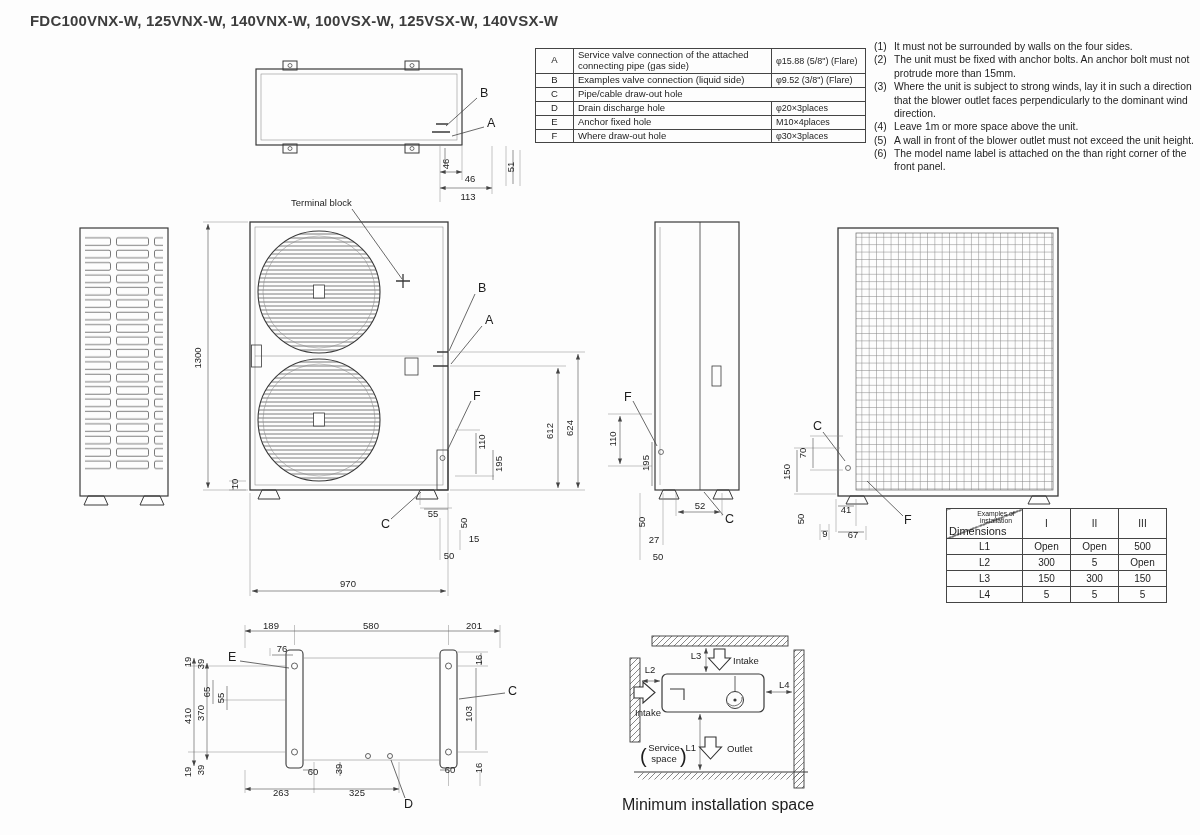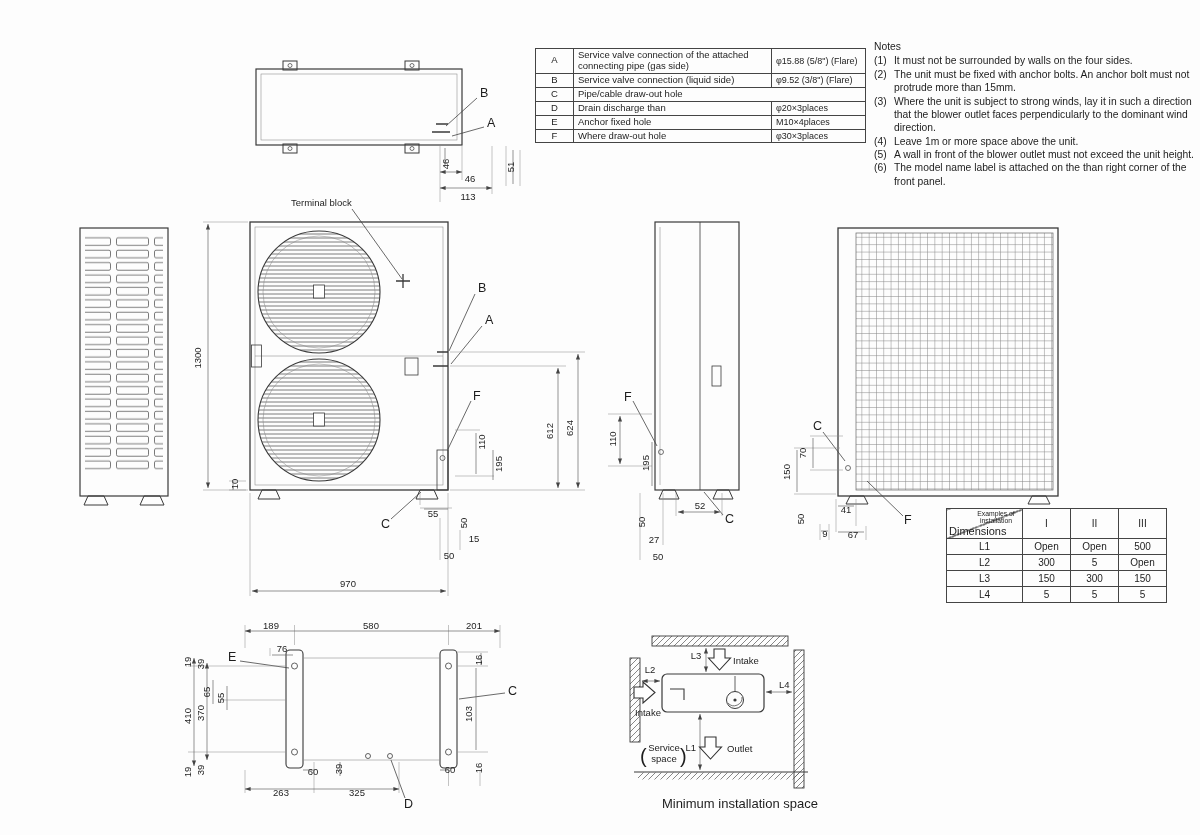--- a/index.html
+++ b/index.html
@@ -25,37 +25,38 @@
 
   
   .install-table { position:absolute; left:946px; top:508px; border-collapse:collapse; font-size:10px; color:#1d1d1d; text-align:center; table-layout:fixed; }
   .install-table td { border:1px solid #444; padding:1px 3px; height:16px; }
   .install-table .corner { width:76px; height:30px; padding:0; position:relative;
     background:linear-gradient(to bottom right, transparent calc(50% - .6px), #444 calc(50% - .6px), #444 calc(50% + .6px), transparent calc(50% + .6px)); }
   .install-table .corner .ct { position:absolute; top:1px; right:1px; width:50px; font-size:6.8px; line-height:1.1; text-align:center; }
   .install-table .corner .cb { position:absolute; bottom:1px; left:2px; font-size:11px; }
   .install-table .c { width:48px; }
 
-  .caption { position:absolute; left:622px; top:796px; width:196px; text-align:right; font-size:13px; color:#1d1d1d; }
+  .caption { position:absolute; left:622px; top:796px; width:196px; text-align:left; font-size:16px; color:#1d1d1d; }
 
   
   .drawing .outline { fill:none; stroke:#3a3a3a; }
   .drawing .thin { fill:none; stroke:#8a8a8a; stroke-width:.55; }
   .drawing .dimline { fill:none; stroke:#666; stroke-width:.7; }
   .drawing .ext { fill:none; stroke:#888; stroke-width:.5; }
   .drawing .leader { fill:none; stroke:#444; stroke-width:.8; }
   .drawing text { fill:#1d1d1d; font-family:"Liberation Sans", sans-serif; }
   .drawing .dim { font-size:9.5px; }
   .drawing .lbl { font-size:12.5px; }
 </style>
 </head>
 <body>
 
 <div class="sheet">
 
+  <div class="title">FDC100VNX-W, 125VNX-W, 140VNX-W, 100VSX-W, 125VSX-W, 140VSX-W</div>
 
   <svg class="drawing" width="1200" height="835" viewBox="0 0 1200 835">
     <defs>
       <pattern id="fanlines" width="4" height="4" patternUnits="userSpaceOnUse">
         <path d="M0 2 H4" stroke="#5a5a5a" stroke-width="0.8"></path>
       </pattern>
       <pattern id="coilgrid" width="7.3" height="7.4" patternUnits="userSpaceOnUse">
         <path d="M0 0.4 H7.3 M0.4 0 V7.4" stroke="#8a8a8a" stroke-width="0.55"></path>
       </pattern>
       <pattern id="louvers" width="38" height="12.4" patternUnits="userSpaceOnUse">
@@ -293,47 +294,46 @@
         <col style="width:94px">
       </colgroup>
     <tbody>
     <tr>
       <td class="sym">A</td>
       <td>Service valve connection of the attached connecting pipe (gas side)</td>
       <td class="spec">φ15.88 (5/8") (Flare)</td>
     </tr>
     <tr>
       <td class="sym">B</td>
-      <td>Service valve connection (liquid side)</td>
+      <td>Examples valve connection (liquid side)</td>
       <td class="spec">φ9.52 (3/8") (Flare)</td>
     </tr>
     <tr>
       <td class="sym">C</td>
       <td colspan="2">Pipe/cable draw-out hole</td>
     </tr>
     <tr>
       <td class="sym">D</td>
-      <td>Drain discharge than</td>
+      <td>Drain discharge hole</td>
       <td class="spec">φ20×3places</td>
     </tr>
     <tr>
       <td class="sym">E</td>
       <td>Anchor fixed hole</td>
       <td class="spec">M10×4places</td>
     </tr>
     <tr>
       <td class="sym">F</td>
       <td>Where draw-out hole</td>
       <td class="spec">φ30×3places</td>
     </tr>
   </tbody>
     </table>
 
   <div class="notes">
-    <div class="notes-title">Notes</div>
     <div class="note">
       <span class="num">(1)</span>
       <span class="txt">It must not be surrounded by walls on the four sides.</span>
     </div>
     <div class="note">
       <span class="num">(2)</span>
       <span class="txt">The unit must be fixed with anchor bolts. An anchor bolt must not protrude more than 15mm.</span>
     </div>
     <div class="note">
       <span class="num">(3)</span>

